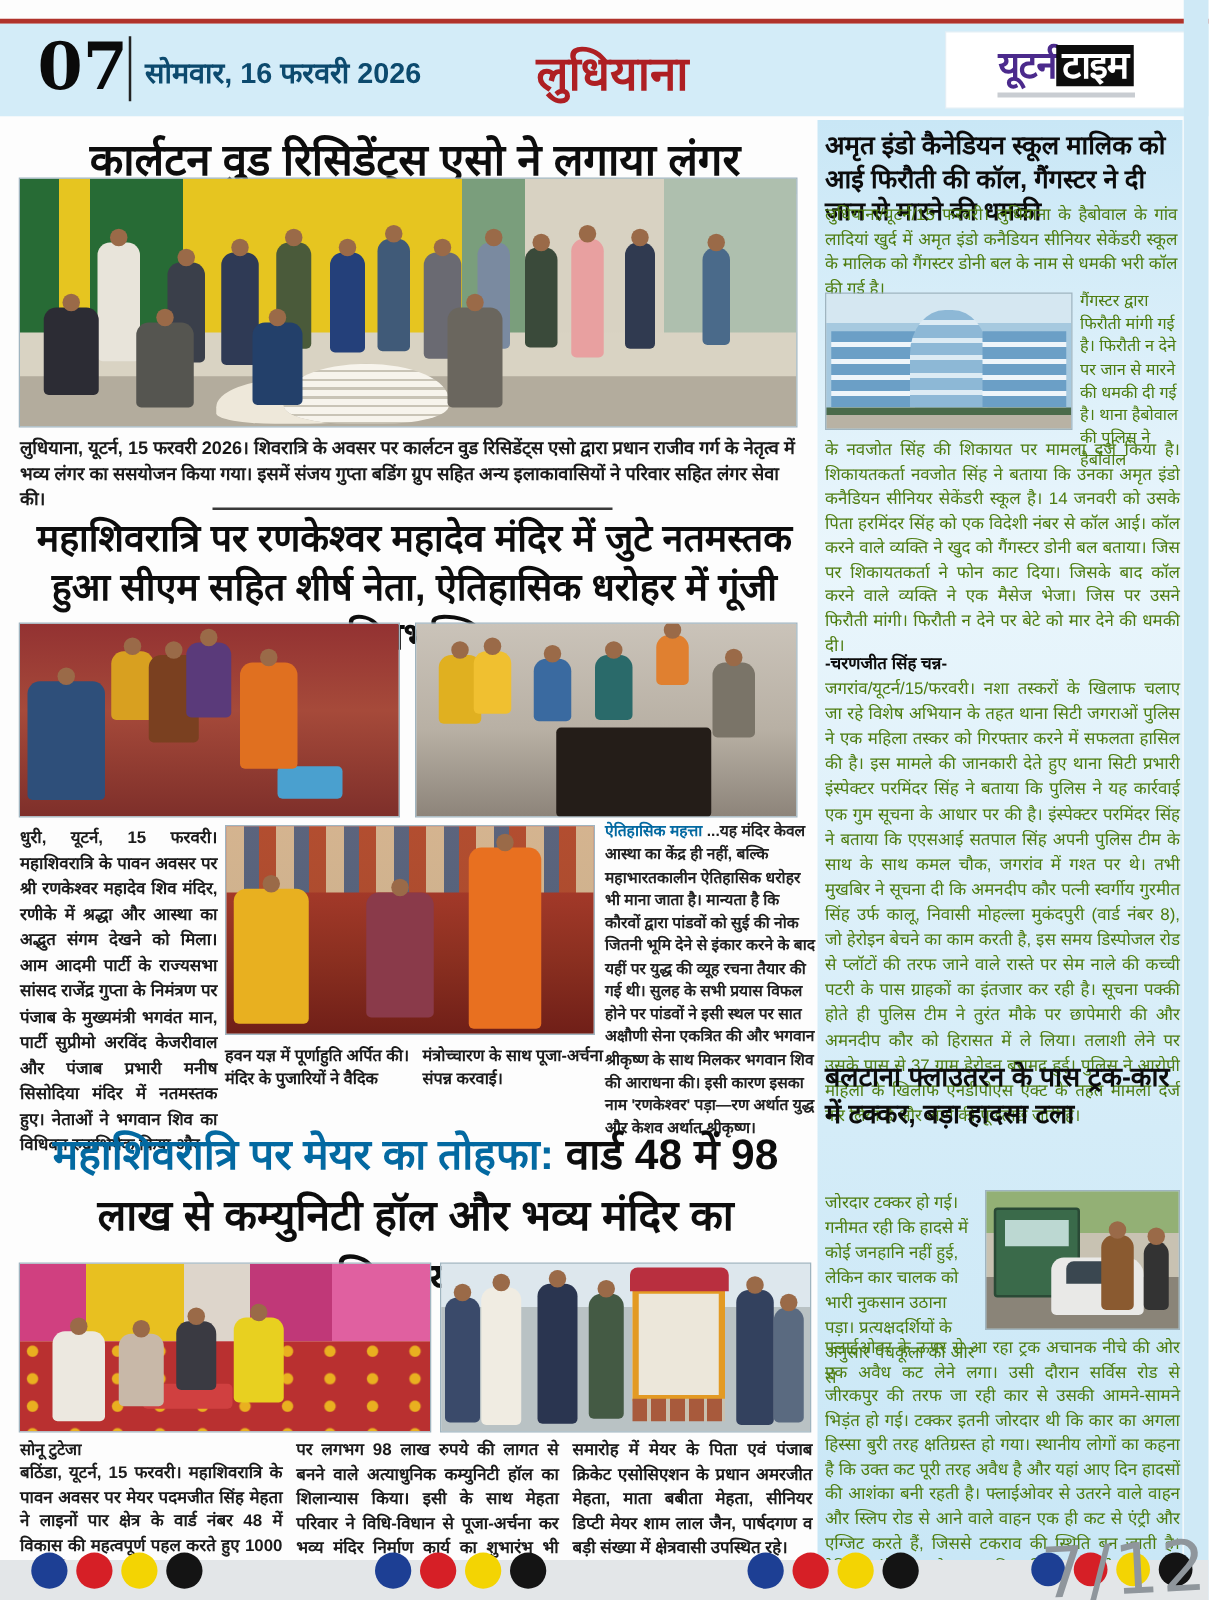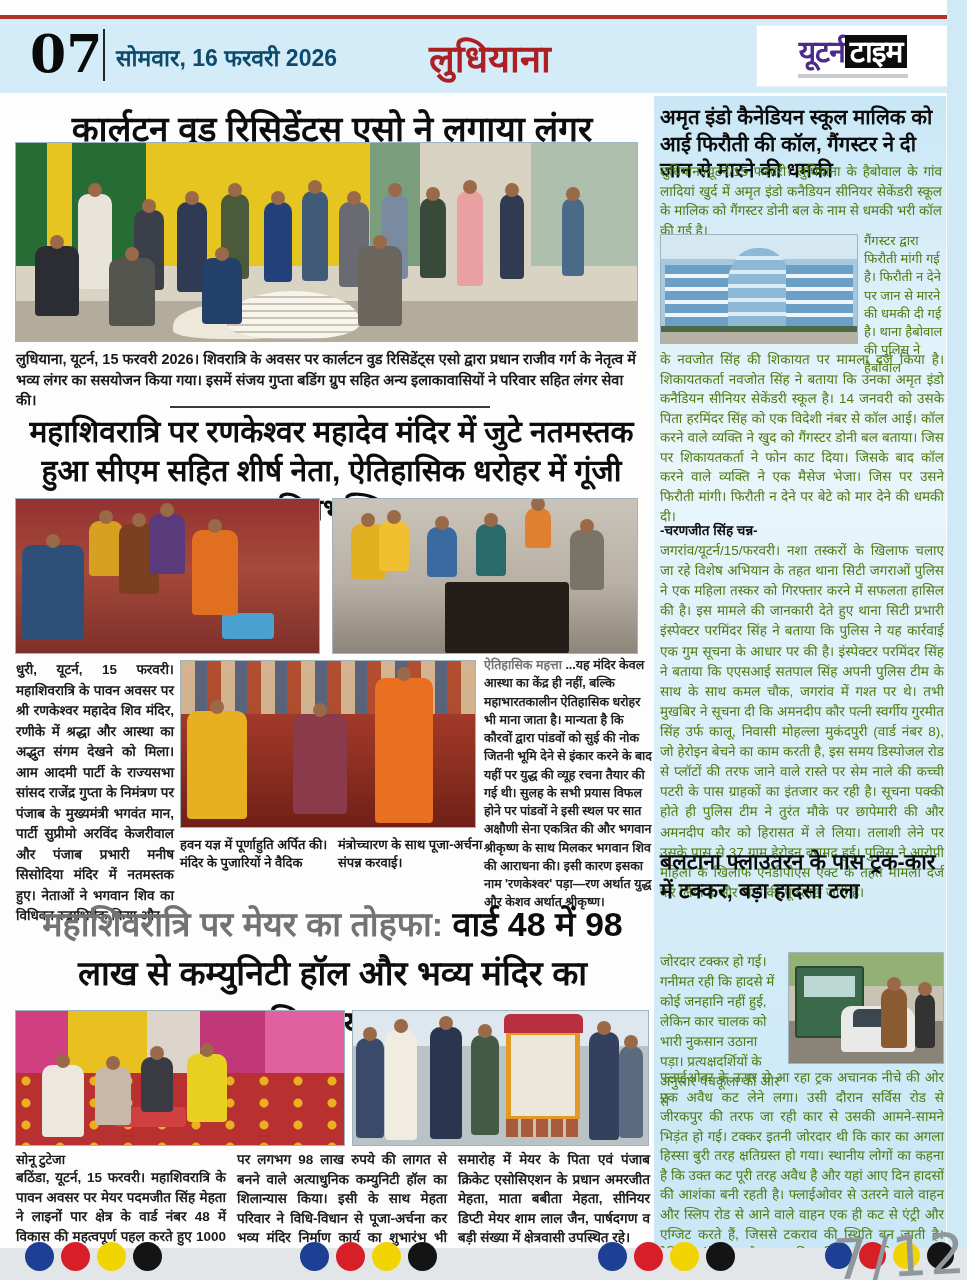--- a/index.html
+++ b/index.html
@@ -14,21 +14,21 @@
   .hdate{position:absolute;left:116px;top:22px;font-weight:700;font-size:23px;color:#0c4a6e;}
   .hcity{position:absolute;left:390px;top:12px;width:200px;text-align:center;font-weight:700;font-size:38px;color:#ae1f23;}
   .logo{position:absolute;right:18px;top:7px;width:192px;height:60px;background:#fff;box-shadow:0 0 0 1px #e3eef5;text-align:center;padding-top:4px;box-sizing:border-box;}
   .logo1{font-weight:700;font-size:30px;color:#4b2a8c;letter-spacing:-1px;}
   .logo2{font-weight:700;font-size:30px;color:#fff;background:#0d0d0d;padding:0 5px;letter-spacing:-1px;}
   .logotag{margin:3px auto 0;width:110px;height:4px;background:#c9cdd2;}
   
   .headline{font-weight:700;color:#0d0d0d;text-align:center;}
   .body-t{font-weight:600;color:#1c1c1c;text-align:justify;}
   .cap{font-weight:700;color:#1a1a1a;}
-  .red{color:#737373;}
+  .red{color:#0369a1;}
   
   .photo{position:absolute;overflow:hidden;border:1px solid #9fb4bf;box-sizing:border-box;}
   .photo i{position:absolute;display:block;}
   i.person{border-radius:10px 10px 4px 4px;}
   i.person::before{content:"";position:absolute;left:50%;transform:translateX(-50%);top:-11px;width:14px;height:14px;border-radius:50%;background:#9a6a48;}
   i.obj{border-radius:4px;}
   #d1{background:linear-gradient(180deg,#8aa88e 0 6%,#d9d3c3 6% 100%);}
   .curtain{position:absolute;left:0;top:0;width:100%;height:62%;
     background:linear-gradient(90deg,#276b35 0 5%,#e6c520 5% 9%,#276b35 9% 21%,#e6c520 21% 57%,#7a9e7c 57% 65%,#d8d2c2 65% 83%,#aebfae 83% 100%);}
   .ground{position:absolute;left:0;bottom:0;width:100%;height:20%;background:#b3ac9d;}

